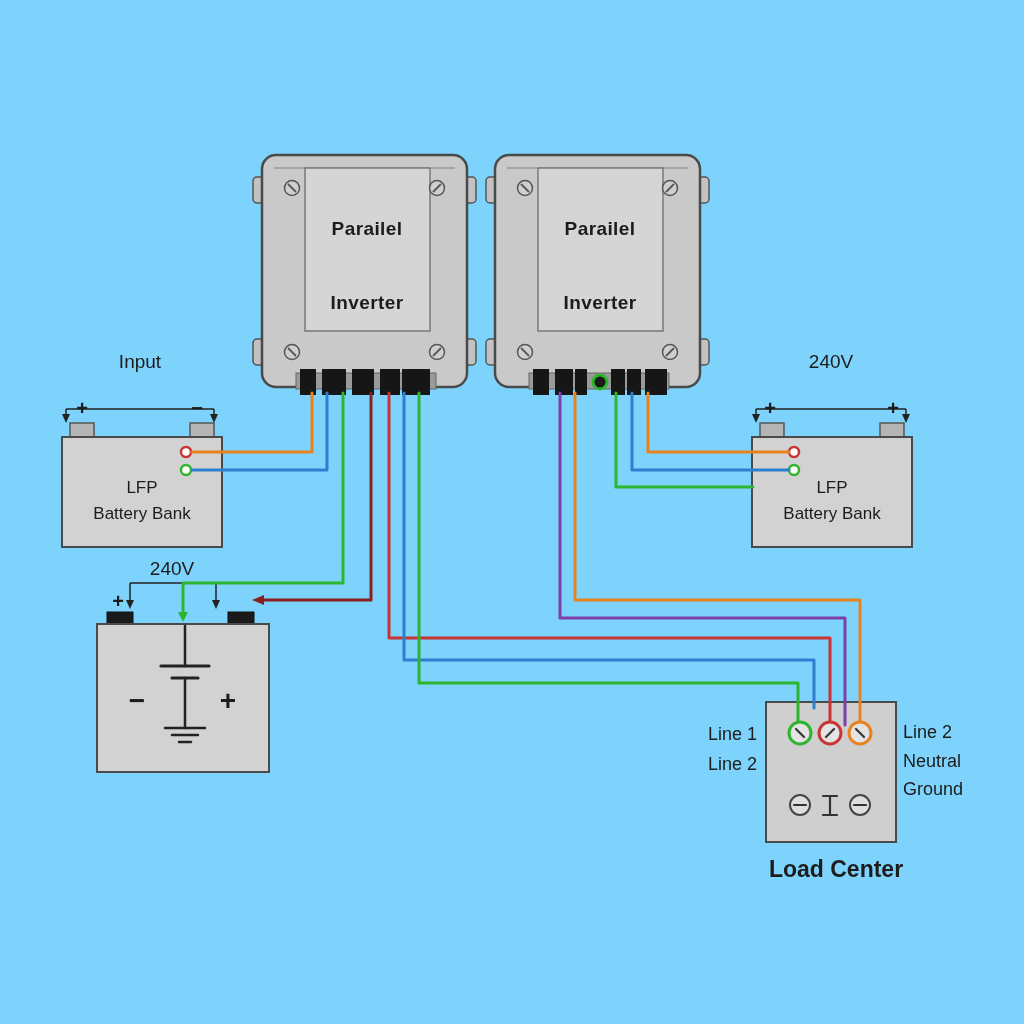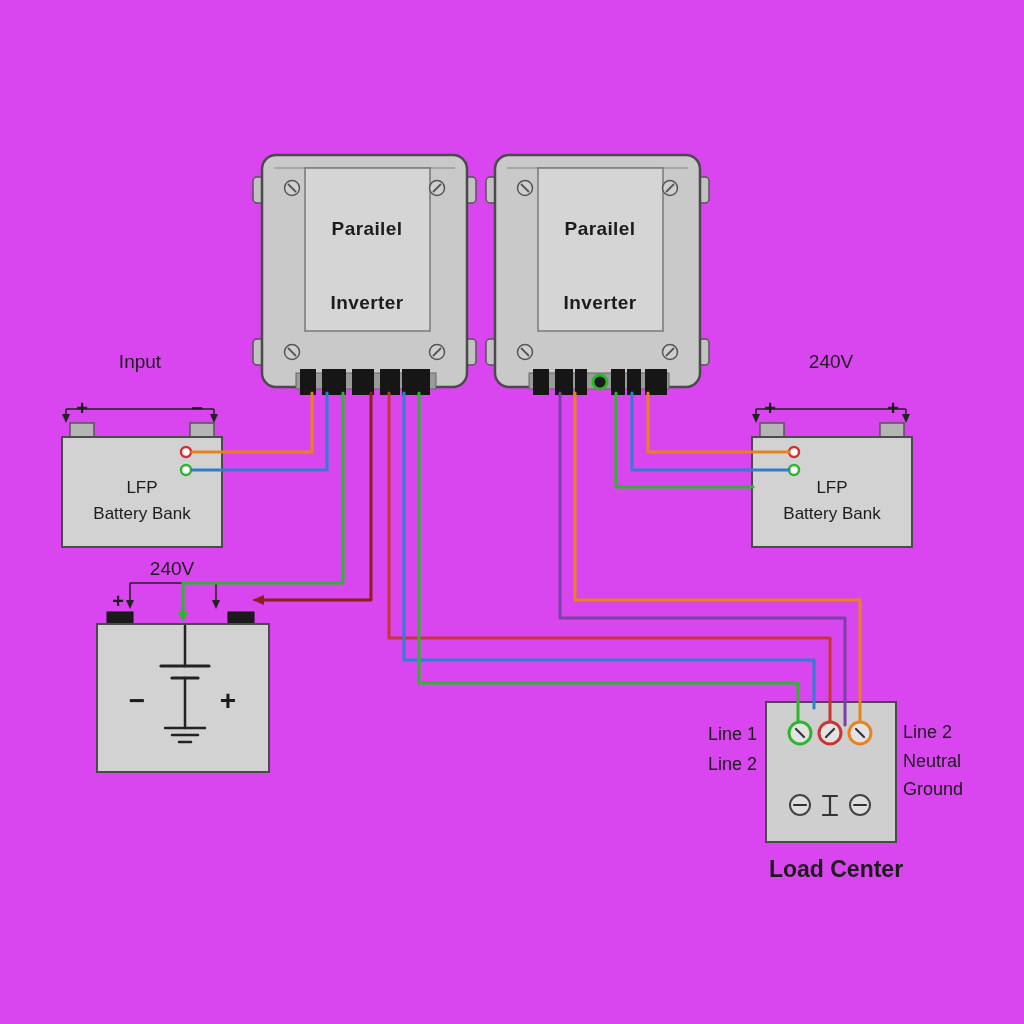--- a/index.html
+++ b/index.html
@@ -1,16 +1,16 @@
 <!DOCTYPE html>
 <html><head>
 <meta charset="utf-8">
 <style>
   html,body{margin:0;padding:0;background:#ffffff;}
-  #canvas{position:relative;width:1024px;height:1024px;background:#d946ef;overflow:hidden;}
+  #canvas{position:relative;width:1024px;height:1024px;background:#7dd3fc;overflow:hidden;}
   svg text{font-family:"Liberation Sans",sans-serif;fill:#1c1c1c;}
   .inv-label{font-size:19px;font-weight:600;letter-spacing:.4px;}
   .comp-label{font-size:17px;}
   .annot{font-size:19px;}
   .sign{font-size:20px;font-weight:700;}
   .sign-big{font-size:28px;font-weight:700;}
   .lc-label{font-size:18px;}
   .lc-title{font-size:23px;font-weight:600;}
   .ear{fill:#c2c2c2;stroke:#555;stroke-width:1.5;}
   .inv-body{fill:#c9c9c9;stroke:#4a4a4a;stroke-width:2.5;}

